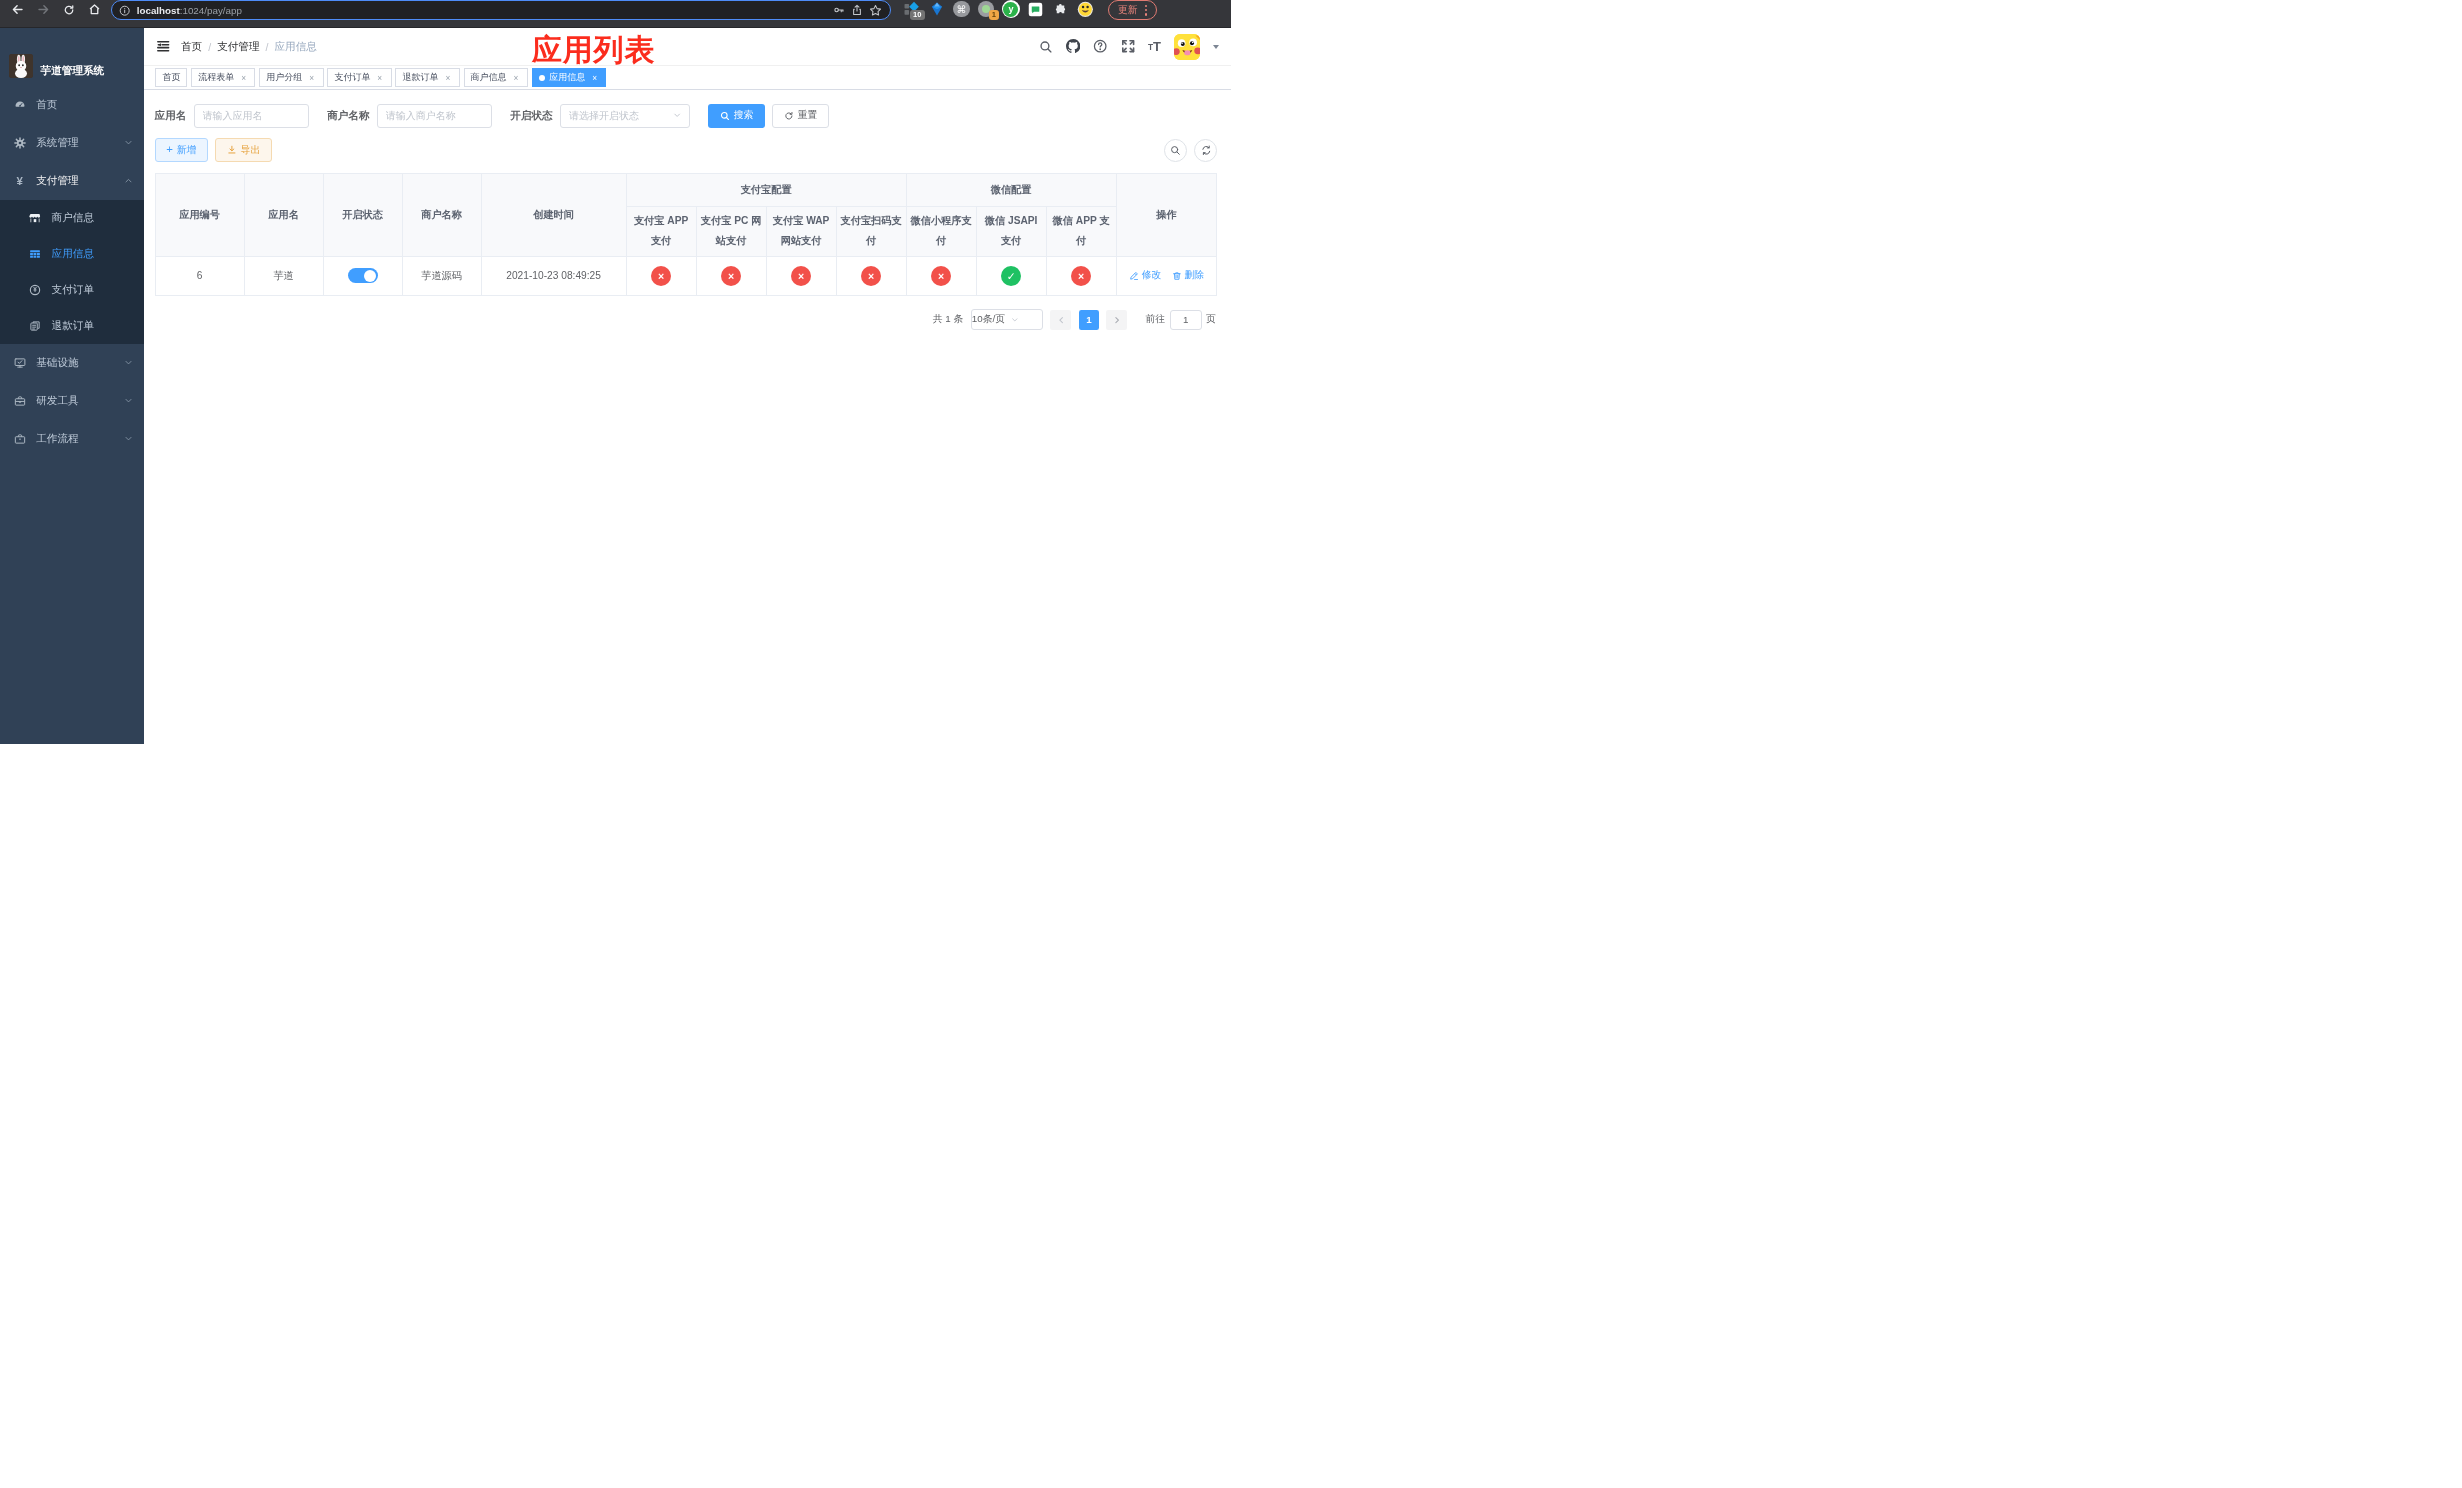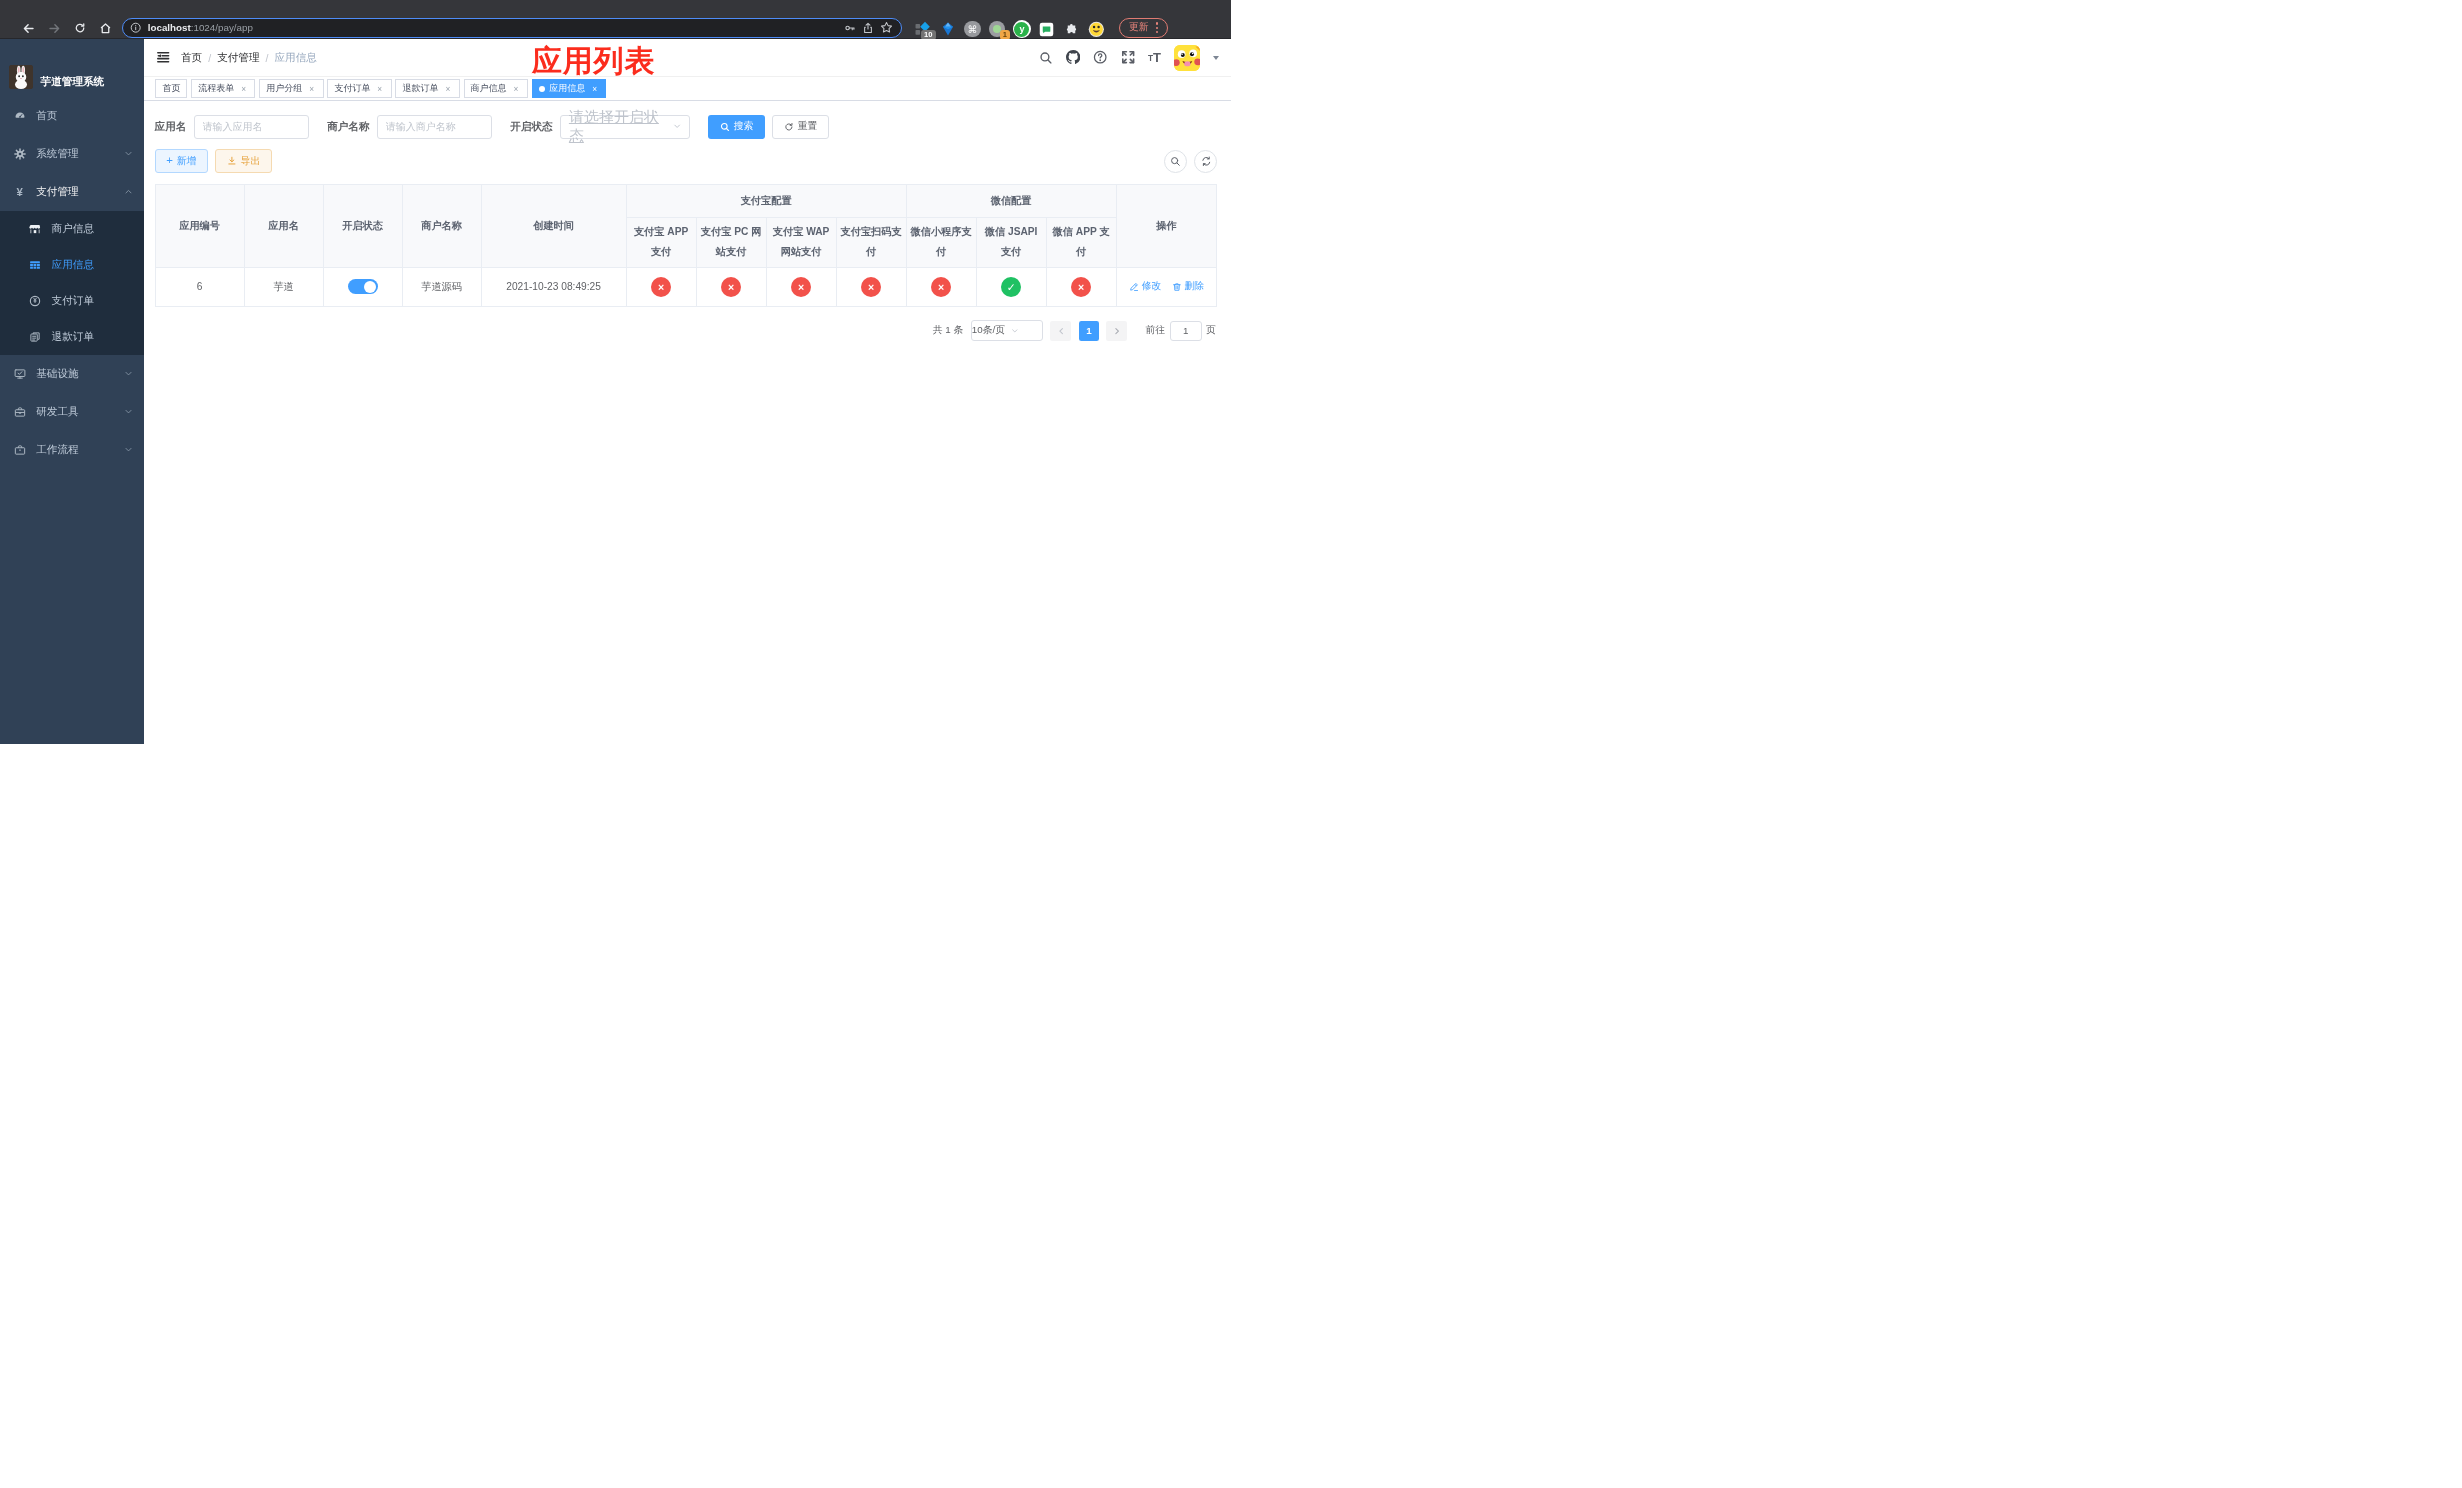--- a/index.html
+++ b/index.html
@@ -1,21 +1,21 @@
 <!DOCTYPE html>
 <html style="font-size:12px"><head>
 <meta charset="utf-8">
 <style>
   * { margin:0; padding:0; box-sizing:border-box; }
   html,body { width:1231px; height:744px; overflow:hidden; background:#fff;
     font-family:"Liberation Sans","DejaVu Sans",sans-serif; }
 
   
-  .browser-bar { height:39px; background:#35363a; display:flex; align-items:flex-end;
-    padding:0 19px; gap:6px; border-bottom:0.8px solid #26272b; }
+  .browser-bar { height:28px; background:#35363a; display:flex; align-items:flex-start;
+    padding:0 8px; gap:6px; border-bottom:0.8px solid #26272b; }
   .nav-ic { width:19.7px; height:19.7px; display:flex; align-items:center; justify-content:center;
     color:#e8eaed; border-radius:50%; flex:none; cursor:pointer; }
   .nav-ic.dim { color:#72757a; }
   .url-bar { flex:none; width:780px; height:20.4px; background:#202124; border:1.5px solid #4e8cf7;
     border-radius:11.4px; display:flex; align-items:center; padding:0 7.6px; gap:6px; }
   .url-text { font-size:9.8px; color:#e8eaed; flex:1; white-space:nowrap; }
   .url-text .rest { color:#9aa0a6; }
   .url-ic { color:#c3c6ca; display:flex; align-items:center; flex:none; cursor:pointer; }
   .ext-row { display:flex; align-items:center; gap:6.8px; margin-left:6px; }
   .ext { position:relative; width:18px; height:18px; display:flex; align-items:center;
@@ -81,22 +81,22 @@
   
   .content { flex:1; padding:13.6px 13.6px 0 10.6px; background:#fff; }
   .filter-row { display:flex; align-items:center; gap:7.6px; font-size:10.6px; color:#606266; }
   .f-label { font-weight:bold; margin-left:10.6px; white-space:nowrap; }
   .f-label:first-child { margin-left:0; }
   .f-input { width:115px; height:24px; border:0.8px solid #dcdfe6; border-radius:3px;
     padding:0 7.6px; font-size:10px; color:#606266; outline:none;
     font-family:"Liberation Sans","DejaVu Sans",sans-serif; }
   .f-input::placeholder { color:#bfc4cc; }
   .f-select { width:130px; height:24px; border:0.8px solid #dcdfe6; border-radius:3px;
-    display:flex; align-items:center; padding:0 7.6px; color:#bfc4cc; font-size:15px;
-    justify-content:space-between; cursor:pointer;text-decoration:underline; }
+    display:flex; align-items:center; padding:0 7.6px; color:#bfc4cc; font-size:10px;
+    justify-content:space-between; cursor:pointer; }
   .btn { height:24px; border-radius:3px; font-size:9.8px; display:inline-flex; align-items:center;
     gap:3.8px; padding:0 10.6px; cursor:pointer; border:0.8px solid transparent; white-space:nowrap; }
   .btn-primary { background:#409eff; color:#fff; margin-left:10.6px; }
   .btn-plain { background:#fff; border-color:#dcdfe6; color:#606266; }
   .btn-blue-plain { background:#ecf5ff; border-color:#b3d8ff; color:#409eff; }
   .btn-warn-plain { background:#fdf6ec; border-color:#f5dab1; color:#e6a23c; }
 
   .toolbar-row { margin-top:10.6px; display:flex; align-items:center; gap:7.6px; }
   .tb-right { margin-left:auto; display:flex; gap:7.6px; }
   .circle-btn { width:23px; height:23px; border-radius:50%; border:0.8px solid #dfe3e8;

